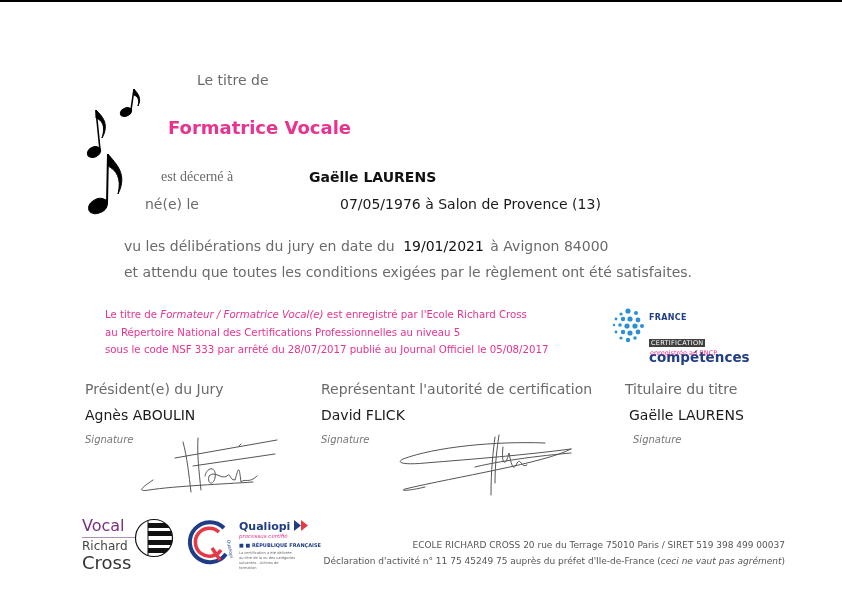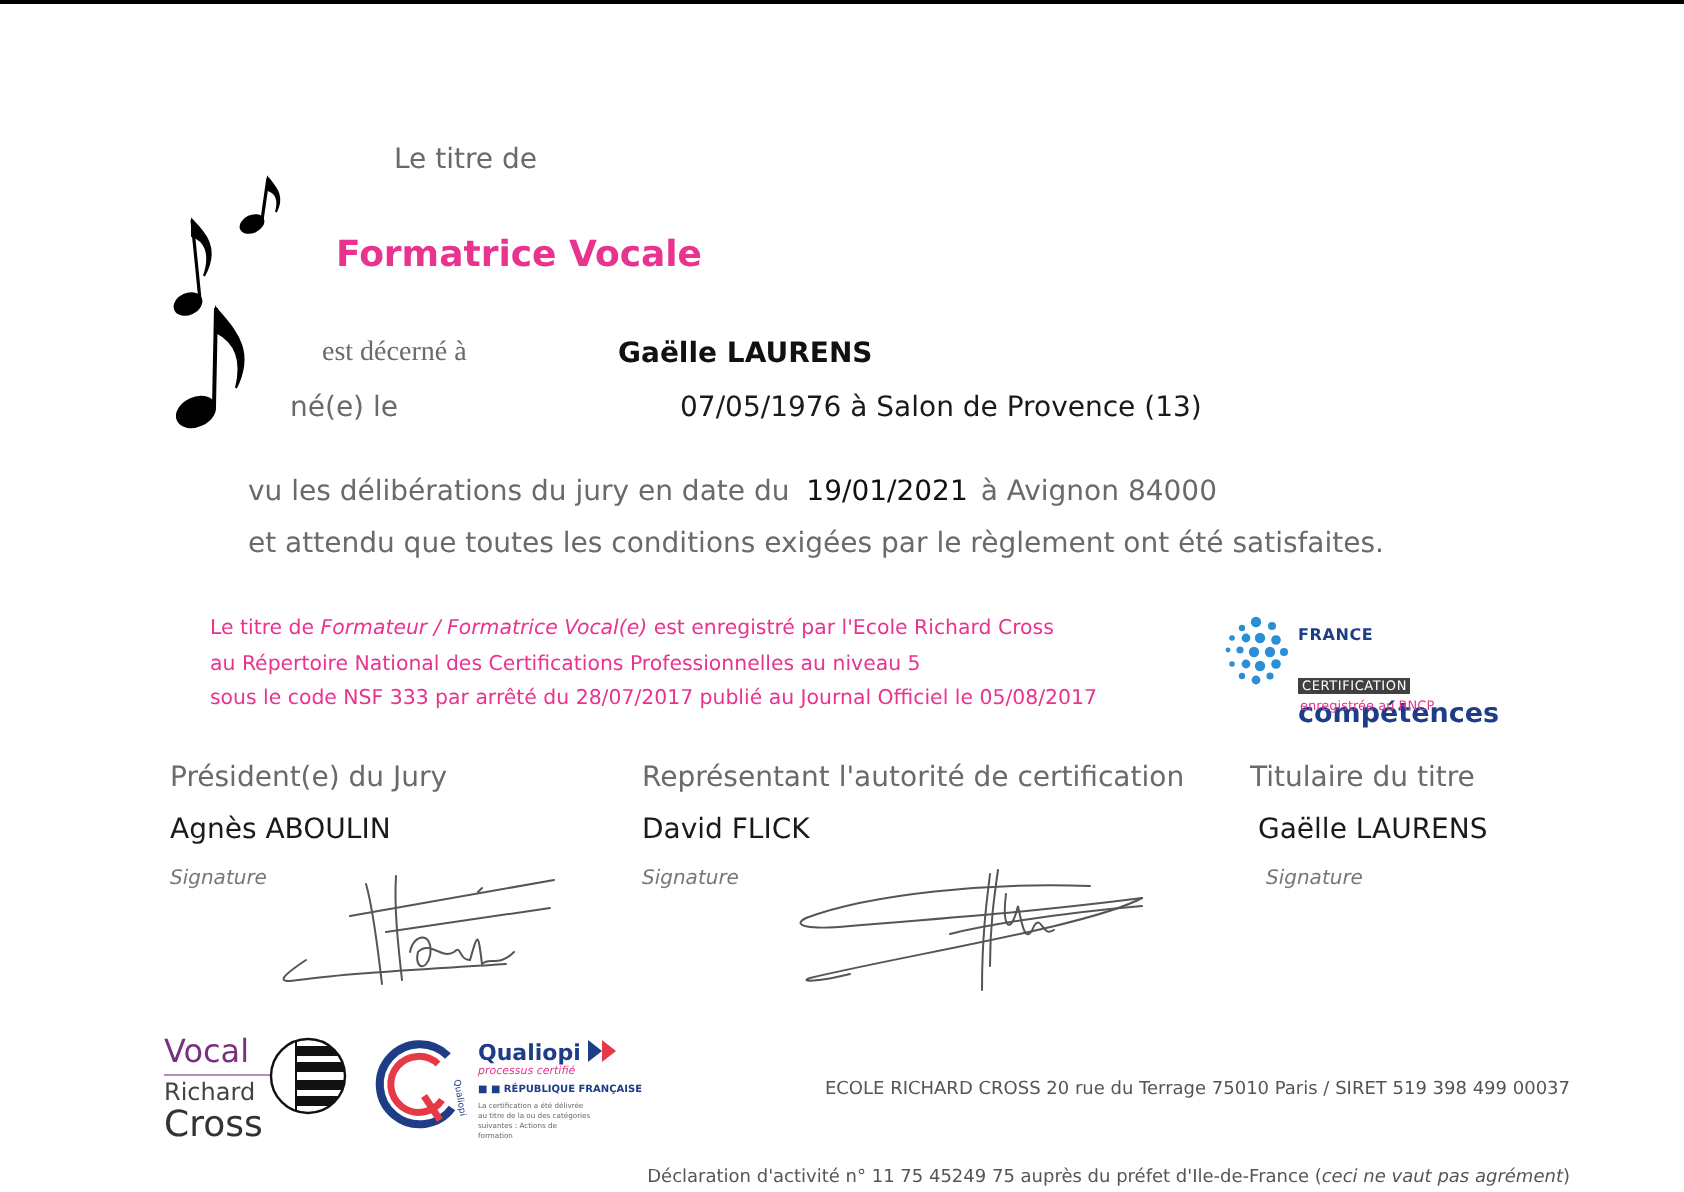--- a/index.html
+++ b/index.html
@@ -43,21 +43,21 @@
   .ecole-t3 { position: absolute; left: 0; top: 36px; font-size: 18px; color: #333; }
 
   .logo-qualiopi { left: 186px; top: 516px; width: 115px; height: 56px; }
   .q-brand { position: absolute; left: 53px; top: 4px; font-size: 11px; font-weight: bold; color: #1f3c86; }
   .q-sub { position: absolute; left: 53px; top: 17px; font-size: 5.5px; color: #e8338f; font-style: italic; }
   .q-rf { position: absolute; left: 53px; top: 26px; font-size: 5px; color: #1f3c86; font-weight: bold; }
   .q-small { position: absolute; left: 53px; top: 35px; font-size: 3.6px; color: #666; line-height: 5px; white-space: normal; width: 58px; }
 
   .footer { right: 57px; font-size: 9px; color: #555; text-align: right; }
   .footer1 { top: 540px; }
-  .footer2 { top: 556px; margin-top: 28px; }
+  .footer2 { top: 556px; }
 </style>
 </head>
 <body>
 
 <div class="topline"></div>
 
 <svg class="abs" style="left:84px;top:86px;" width="62" height="130" viewBox="0 0 62 130">
   <g fill="#000" stroke="#000">
 
     <ellipse cx="42" cy="26" rx="6" ry="4" transform="rotate(-25 42 26)"></ellipse>

